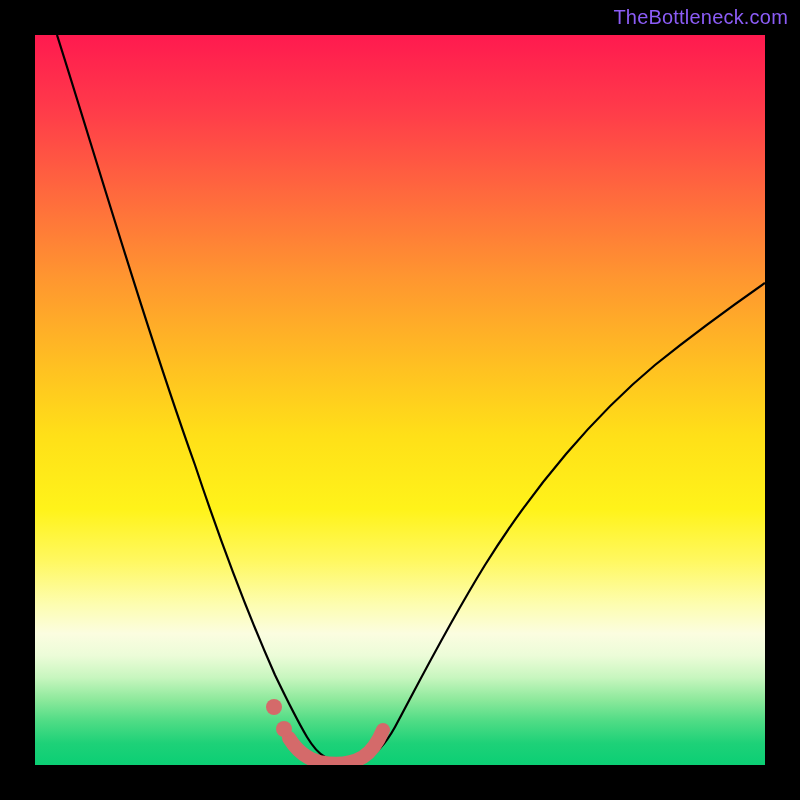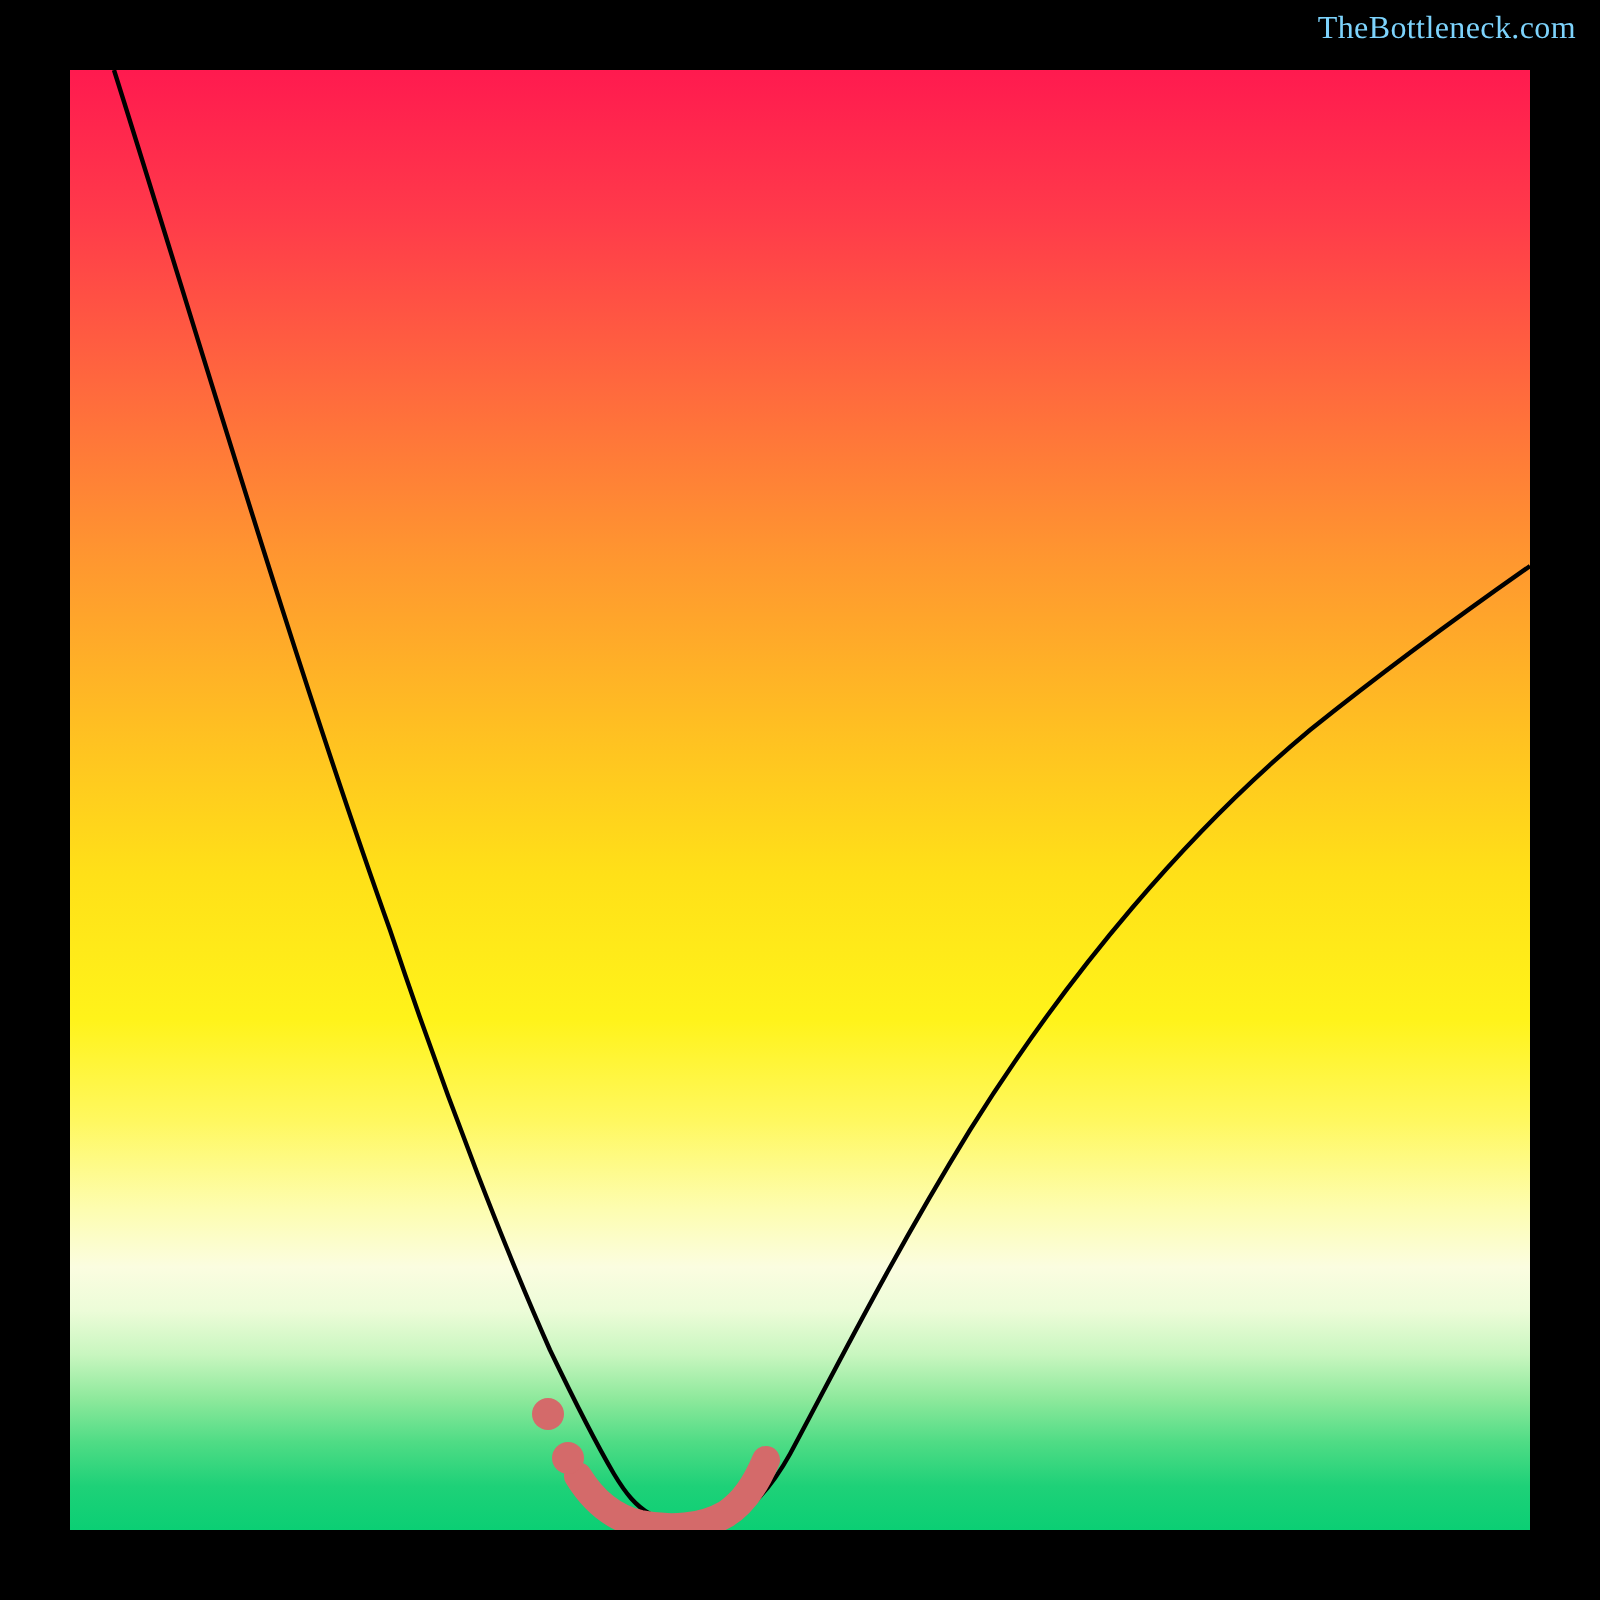--- a/index.html
+++ b/index.html
@@ -43,23 +43,23 @@
   }
   .curve-svg {
     position: absolute;
     top: 0; left: 0;
     width: 100%; height: 100%;
   }
   .watermark {
     position: absolute;
     top: 6px;
     right: 12px;
-    font-family: Liberation Serif, serif;
-    font-size: 16px;
-    color: #7dd3fc;
+    font-family: Liberation Sans, sans-serif;
+    font-size: 20px;
+    color: #8b5cf6;
     letter-spacing: 0.2px;
   }
 </style>
 </head>
 <body>
 
 <div class="frame">
 
   <div class="plot">
     <div class="gradient-bg"></div>

